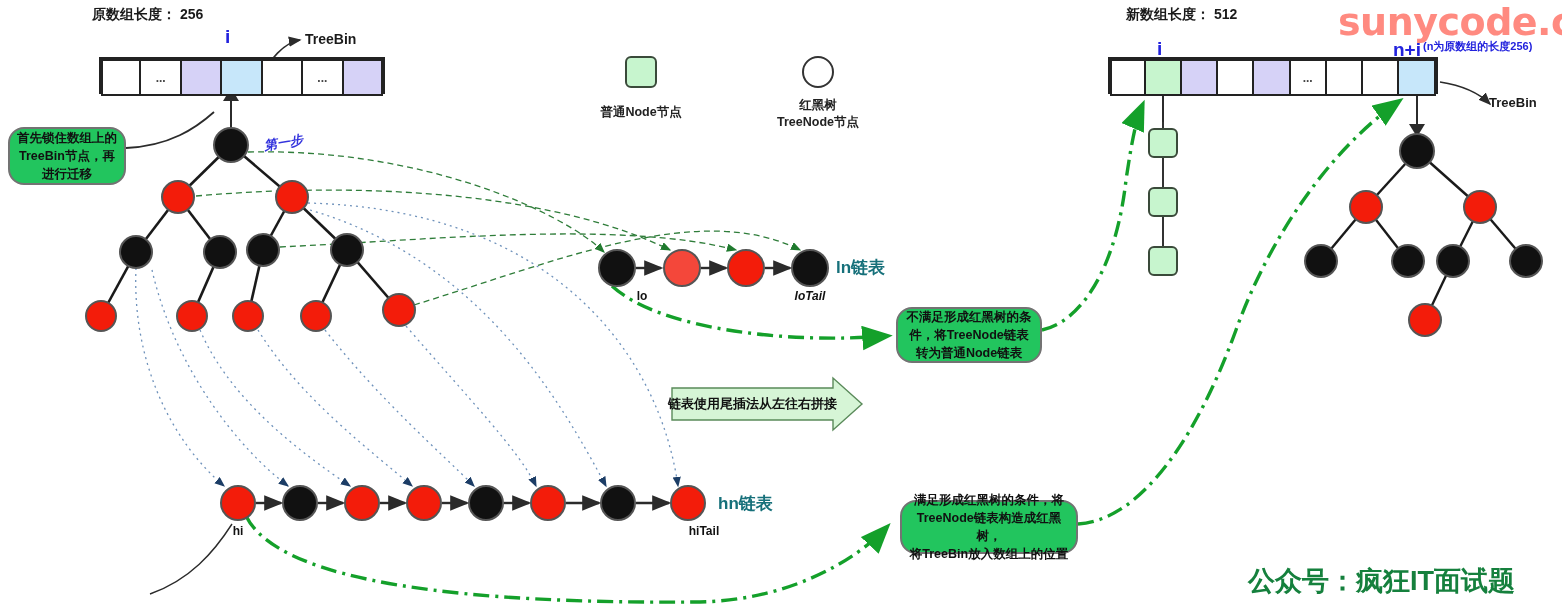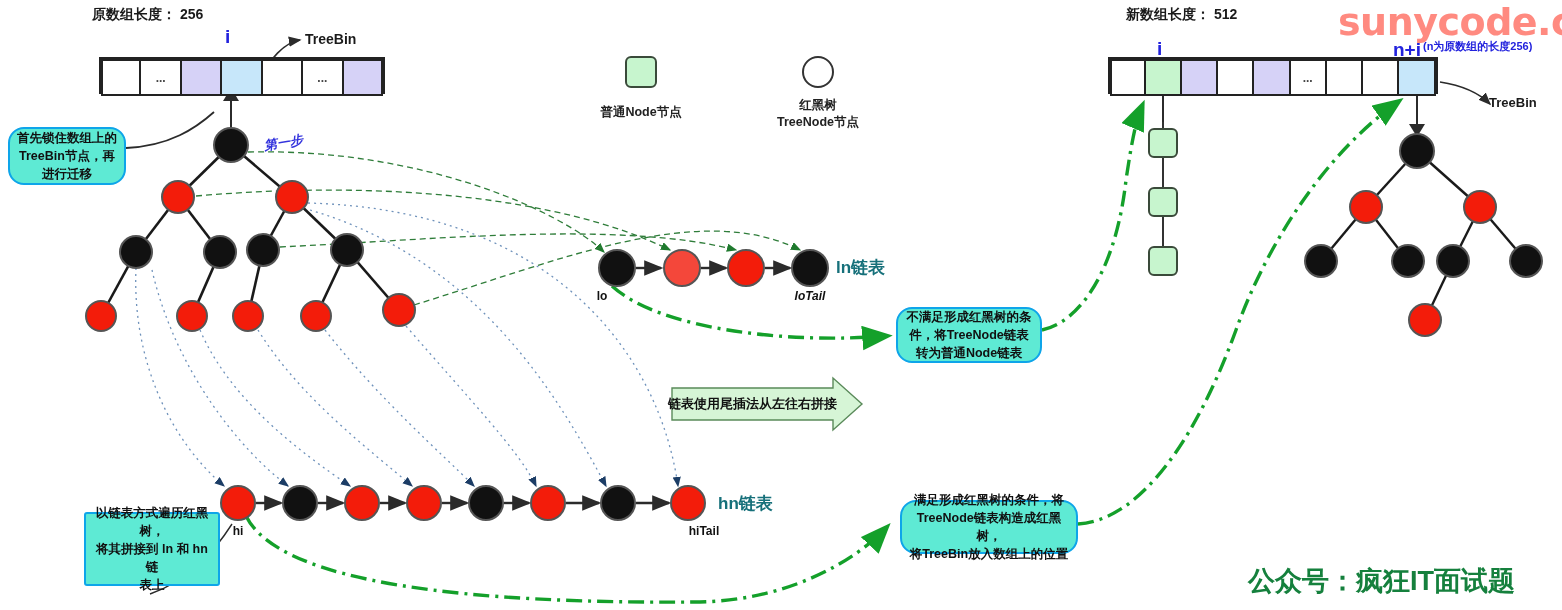--- a/index.html
+++ b/index.html
@@ -18,22 +18,22 @@
   .node-lbl{font-size:12px;font-weight:bold;color:#111;white-space:nowrap;text-align:center;}
   .legend-cap{font-size:12.5px;font-weight:bold;color:#222;text-align:center;line-height:1.35;white-space:pre-line;}
   .wm1{font-size:38px;font-weight:bold;color:#ff8a80;letter-spacing:-0.5px;white-space:nowrap;
        font-family:"DejaVu Sans",sans-serif;}
   .wm2{font-size:27px;font-weight:bold;color:#15803d;white-space:nowrap;}
   .cell{box-sizing:border-box;border:2px solid #222;float:left;height:37px;
         display:flex;align-items:center;justify-content:center;
         font-size:12px;color:#444;font-weight:bold;}
   .arrband{position:absolute;height:37px;border:2px solid #222;box-sizing:border-box;
            display:flex;background:#fff;}
-  .callout{position:absolute;box-sizing:border-box;border:2px solid #0ea5e9;
-           border-radius:16px;background:#5eead4;display:flex;align-items:center;
+  .callout{position:absolute;box-sizing:border-box;border:2px solid #737373;
+           border-radius:16px;background:#22c55e;display:flex;align-items:center;
            justify-content:center;text-align:center;font-size:12.5px;font-weight:bold;
            color:#111;line-height:1.45;padding:4px 7px;white-space:pre-line;}
   .callout.sq{border-radius:3px;}
   .greenbanner{position:absolute;font-size:13px;font-weight:bold;color:#111;
                display:flex;align-items:center;justify-content:center;white-space:nowrap;}
   .gnode{position:absolute;width:30px;height:30px;background:#c7f5ce;
          border:2px solid #3a4a3a;border-radius:6px;box-sizing:border-box;}
   .legend-sq{position:absolute;width:32px;height:32px;background:#c7f5ce;
              border:2px solid #3a4a3a;border-radius:6px;box-sizing:border-box;}
   .legend-ci{position:absolute;width:32px;height:32px;background:#fff;
@@ -218,33 +218,30 @@
     <div class="cell" style="width:41px;background:#fff;border-left:0;">...</div>
     <div class="cell" style="width:40px;background:#d6d2f7;border-left:0;"></div>
   </div>
 
   <div class="callout" style="left:8px;top:127px;width:118px;height:58px;">首先锁住数组上的
 TreeBin节点，再
 进行迁移</div>
 
   <div class="abs step" style="left:264px;top:134px;">第一步</div>
 
-  <div class="callout sq" style="left:84px;top:512px;width:136px;height:74px;">以链表方式遍历红黑树，
-将其拼接到 ln 和 hn 链
-表上</div>
 
   <div class="legend-sq" style="left:625px;top:56px;"></div>
   <div class="abs legend-cap" style="left:586px;top:104px;width:110px;">普通Node节点</div>
 
   <div class="legend-ci" style="left:802px;top:56px;"></div>
   <div class="abs legend-cap" style="left:763px;top:97px;width:110px;">红黑树
 TreeNode节点</div>
 
   <div class="abs chain-title" style="left:836px;top:256px;">ln链表</div>
-  <div class="abs node-lbl" style="left:586px;top:289px;width:32px;">lo</div>
+  <div class="abs node-lbl" style="left:626px;top:289px;width:32px;">lo</div>
   <div class="abs node-lbl" style="left:784px;top:289px;width:52px;font-style:italic;">loTail</div>
 
   <div class="abs chain-title" style="left:718px;top:492px;">hn链表</div>
   <div class="abs node-lbl" style="left:222px;top:524px;width:32px;">hi</div>
   <div class="abs node-lbl" style="left:678px;top:524px;width:52px;">hiTail</div>
 
   <div class="greenbanner" style="left:672px;top:388px;width:161px;height:32px;">链表使用尾插法从左往右拼接</div>
 
   <div class="callout" style="left:900px;top:500px;width:178px;height:54px;">满足形成红黑树的条件，将
 TreeNode链表构造成红黑树，

